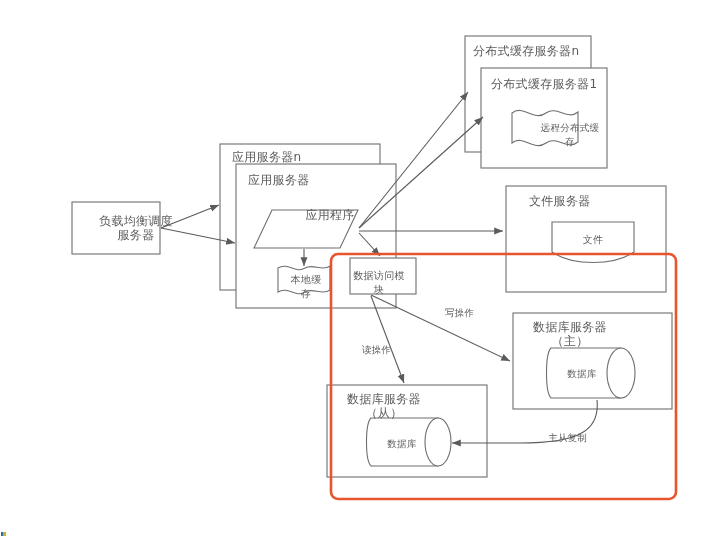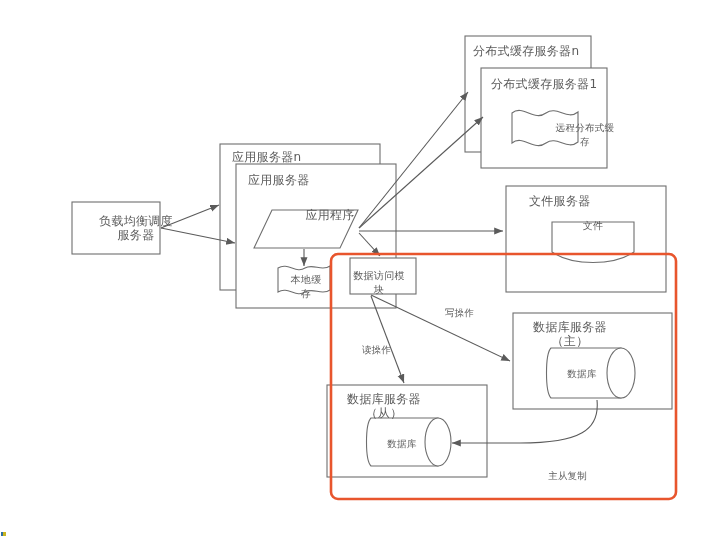--- a/index.html
+++ b/index.html
@@ -144,36 +144,36 @@
   <div class="node-label centered" style="left:276px; top:208px; width:60px;margin-left:24px;">应用程序</div>
 
   <div class="node-label centered" style="left:288px; top:273px; width:36px; font-size:10px;">本地缓存</div>
 
   <div class="node-label centered" style="left:352px; top:269px; width:54px; font-size:10px;">数据访问模块</div>
 
   <div class="node-label" style="left:473px; top:44px;">分布式缓存服务器n</div>
 
   <div class="node-label" style="left:491px; top:77px;">分布式缓存服务器1</div>
 
-  <div class="node-label centered" style="left:521px; top:121px; width:64px; font-size:9.5px;padding-left:32px;">远程分布式缓存</div>
+  <div class="node-label centered" style="left:506px; top:121px; width:64px; font-size:9.5px;padding-left:32px;">远程分布式缓存</div>
 
   <div class="node-label" style="left:529px; top:194px;">文件服务器</div>
 
-  <div class="node-label centered" style="left:571px; top:219px; width:44px; font-size:10px;">文件</div>
+  <div class="node-label centered" style="left:571px; top:233px; width:44px; font-size:10px;">文件</div>
 
   <div class="node-label centered" style="left:522px; top:320px; width:96px;">数据库服务器
 （主）</div>
 
   <div class="node-label centered" style="left:558px; top:367px; width:48px; font-size:9.5px;">数据库</div>
 
   <div class="node-label centered" style="left:336px; top:392px; width:96px;">数据库服务器
 （从）</div>
 
   <div class="node-label centered" style="left:378px; top:437px; width:48px; font-size:9.5px;">数据库</div>
 
   <div class="edge-label" style="left:432px; top:307px; width:42px;">写操作</div>
 
   <div class="edge-label" style="left:349px; top:344px; width:42px;">读操作</div>
 
-  <div class="edge-label" style="left:531px; top:470px; width:56px;">主从复制</div>
+  <div class="edge-label" style="left:531px; top:432px; width:56px;">主从复制</div>
 
   <div class="corner-artifact"></div>
 </div>
 
 </body></html>

